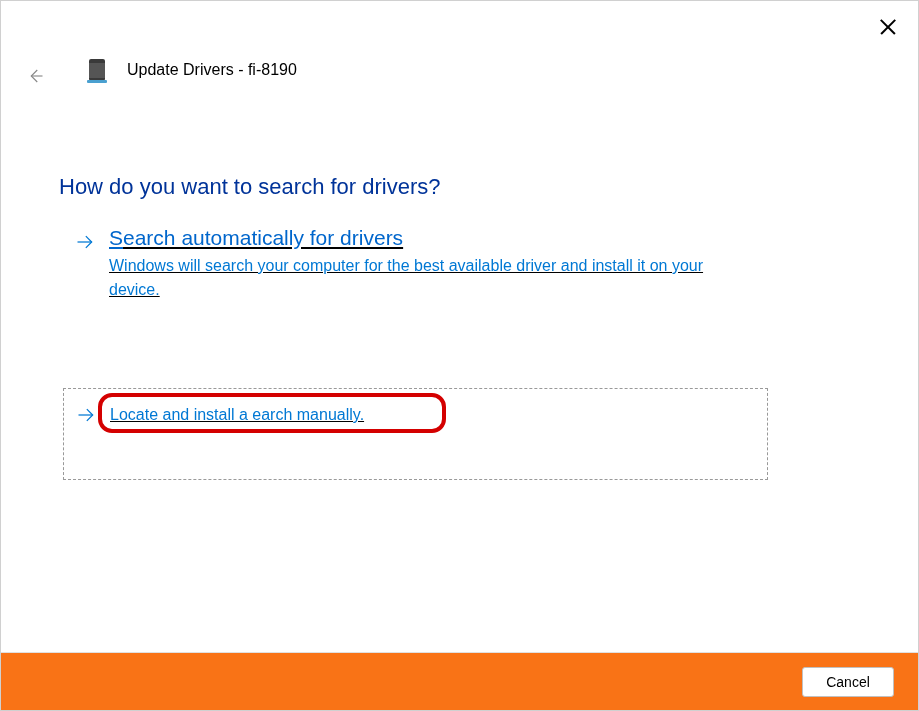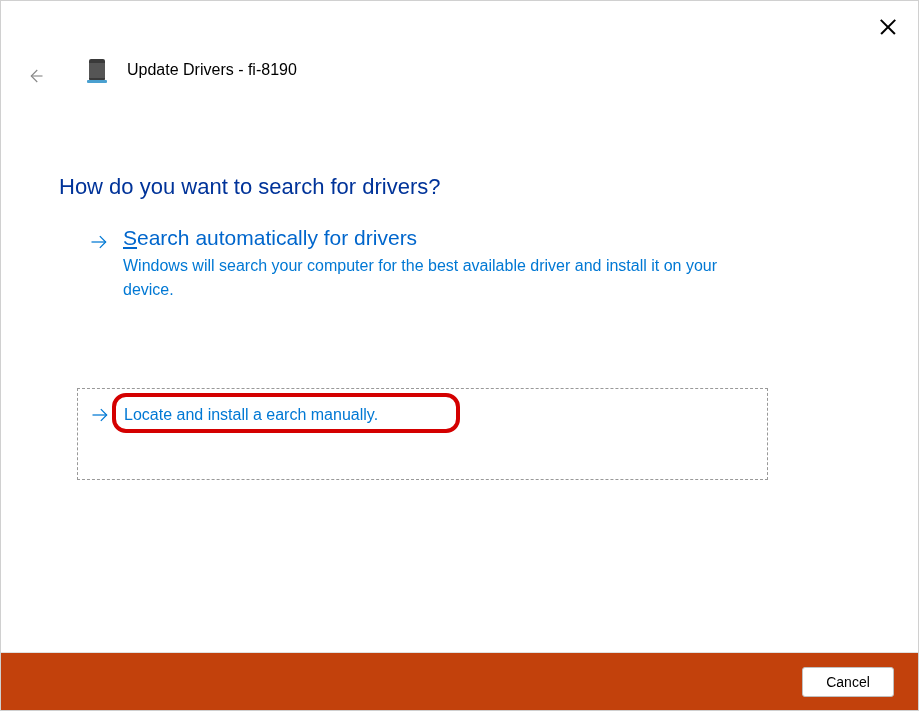--- a/index.html
+++ b/index.html
@@ -100,22 +100,23 @@
       left: 58px;
       font-size: 22px;
       color: #003399;
       font-weight: 400;
       margin-top: 40px;
     }
 
     .options {
       position: absolute;
       top: 215px;
-      left: 76px;
+      left: 62px;
       right: 150px;
+      text-decoration: underline;
     }
 
     .option {
       display: flex;
       align-items: flex-start;
       gap: 14px;
       padding: 10px 10px 32px 12px;
       cursor: pointer;
       position: relative;
     }
@@ -160,21 +161,21 @@
       border-radius: 14px;
       pointer-events: none;
     }
 
     .footer {
       position: absolute;
       bottom: 0;
       left: 0;
       right: 0;
       height: 58px;
-      background: #c2410c;
+      background: #f97316;
       border-top: 1px solid #e0e0e0;
       display: flex;
       align-items: center;
       justify-content: flex-end;
       padding-right: 24px;
     }
     .cancel-btn {
       min-width: 92px;
       height: 30px;
       background: #fff;

